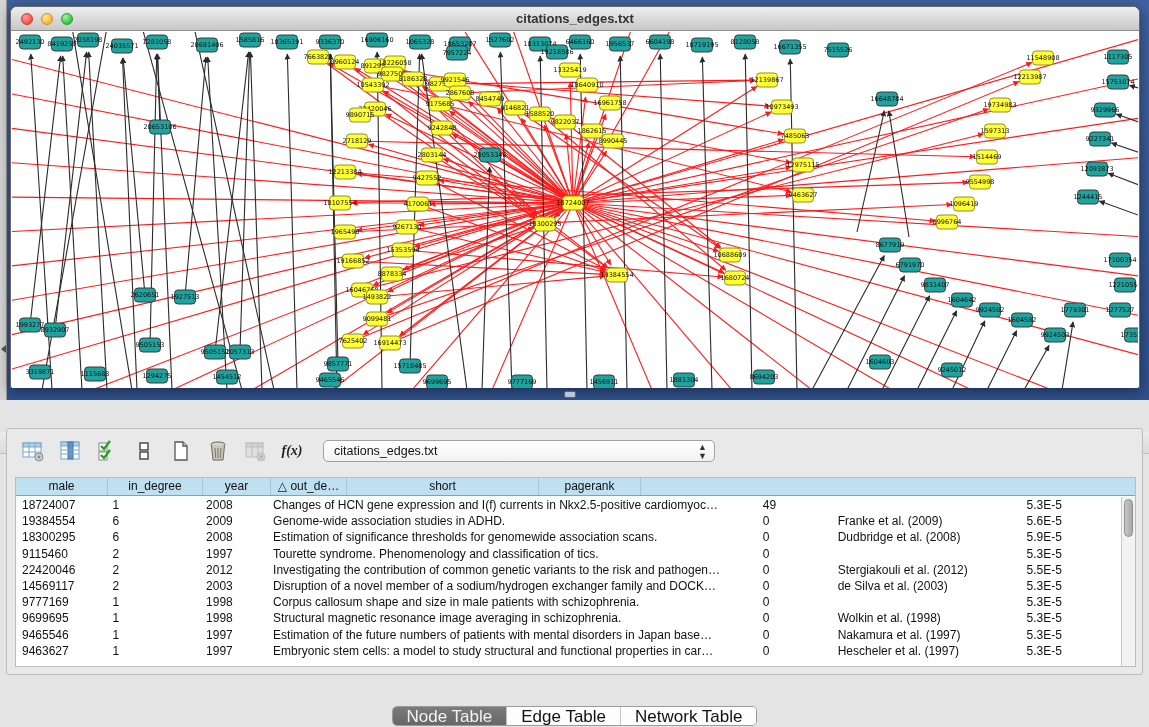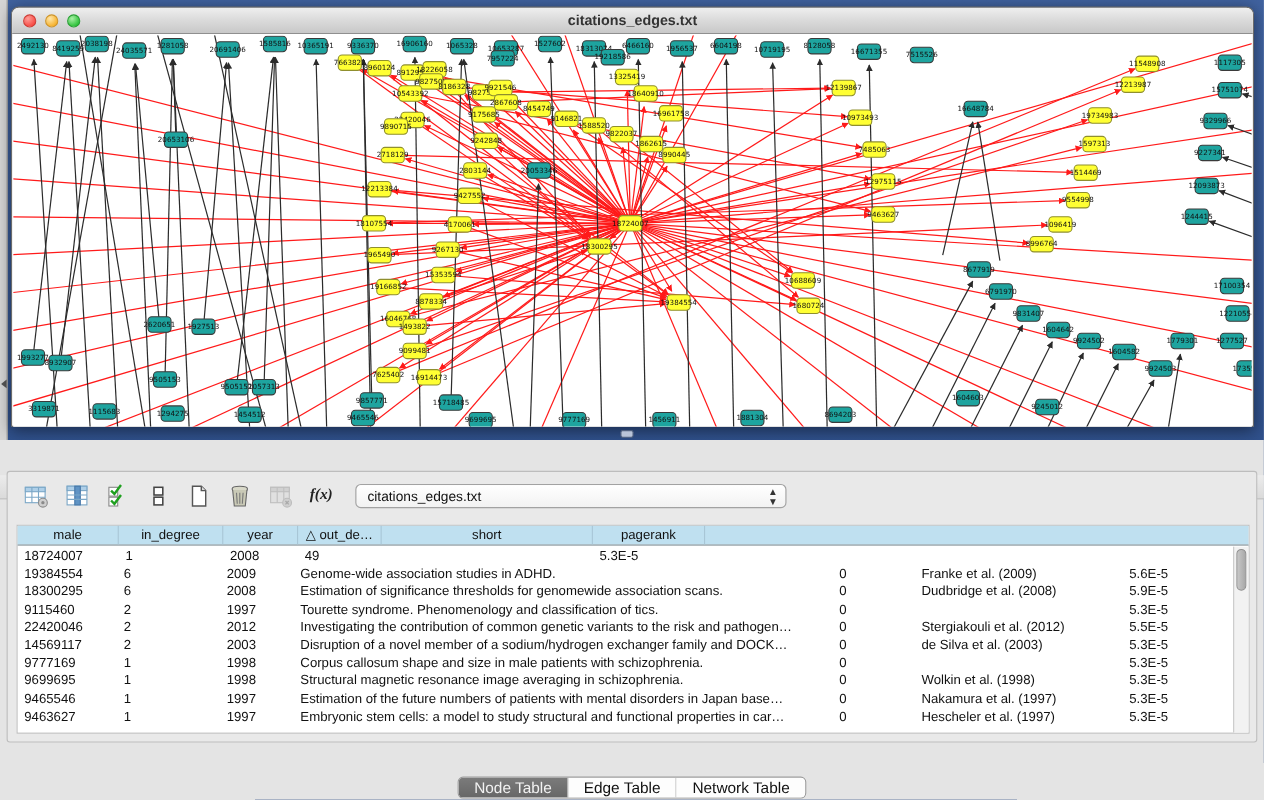--- a/index.html
+++ b/index.html
@@ -53,21 +53,21 @@
   .th { font-size:12px; color:#111; text-align:center; line-height:17px; border-right:1px solid #a8c6d6;
     overflow:hidden; white-space:nowrap; }
   .tbody { position:absolute; left:0; top:19px; right:14px; bottom:0; overflow:hidden; }
   .tr { display:flex; height:16.2px; }
   .td { font-size:12px; color:#111; padding-left:6px; overflow:hidden; white-space:nowrap; line-height:16px; }
   .vscroll { position:absolute; right:0; top:19px; width:14px; bottom:0; background:#f2f2f2; border-left:1px solid #c9c9c9; }
   .vthumb { position:absolute; left:2px; top:2px; width:9px; height:38px; background:linear-gradient(90deg,#c7c7c7,#a9a9a9); border:1px solid #8f8f8f; border-radius:5px; }
 
   .tp-tabs { position:absolute; left:0; top:277px; width:100%; display:flex; justify-content:center; }
   .tabgroup { display:flex; border:1px solid #9b9b9b; border-radius:5px; overflow:hidden; background:#fdfdfd; height:20px; }
-  .tab { font-size:14px; padding:0 14px; line-height:19px; color:#111; background:#fdfdfd; border-right:1px solid #c3c3c3; }
+  .tab { font-size:17px; padding:0 14px; line-height:19px; color:#111; background:#fdfdfd; border-right:1px solid #c3c3c3; }
   .tab:last-child { border-right:none; }
   .tab.active { background:linear-gradient(180deg,#7b7b7b,#676767); color:#f2f2f2; }
 </style>
 </head>
 <body>
 
 <div class="left-strip">
   <div class="tri"></div>
 </div>
 
@@ -835,20 +835,21 @@
           <div class="th" style="width: 68px;">year</div>
           <div class="th" style="width: 76px;">△ out_de…</div>
           <div class="th" style="width: 192px;">short</div>
           <div class="th" style="width: 102px;">pagerank</div>
         </div>
       <div class="tbody" id="tableBody">
           <div class="tr">
             <div class="td" style="width: 92px;">18724007</div>
             <div class="td" style="width: 95px;">1</div>
             <div class="td" style="width: 68px;">2008</div>
+            <div class="td" style="width: 498px;">Changes of HCN gene expression and I(f) currents in Nkx2.5-positive cardiomyoc…</div>
             <div class="td" style="width: 76px;">49</div>
             <div class="td" style="width: 192px; margin-top: 20px;">Yano et al. (2008)</div>
             <div class="td" style="width: 102px;">5.3E-5</div>
           </div>
           <div class="tr">
             <div class="td" style="width: 92px;">19384554</div>
             <div class="td" style="width: 95px;">6</div>
             <div class="td" style="width: 68px;">2009</div>
             <div class="td" style="width: 498px;">Genome-wide association studies in ADHD.</div>
             <div class="td" style="width: 76px;">0</div>

